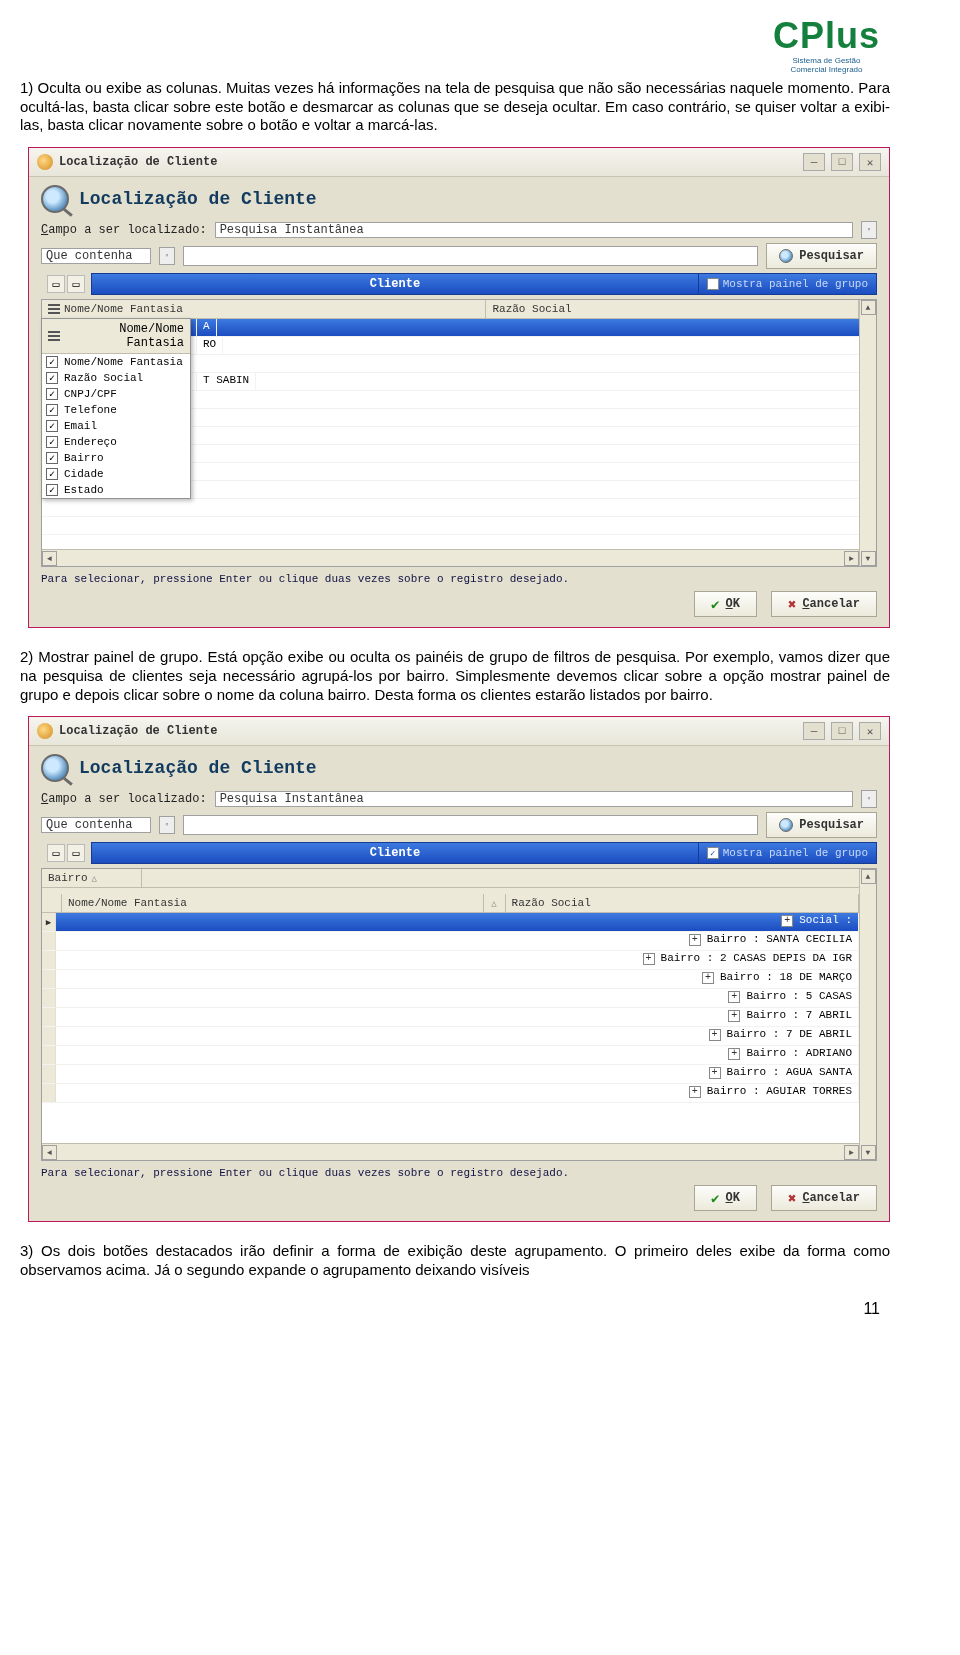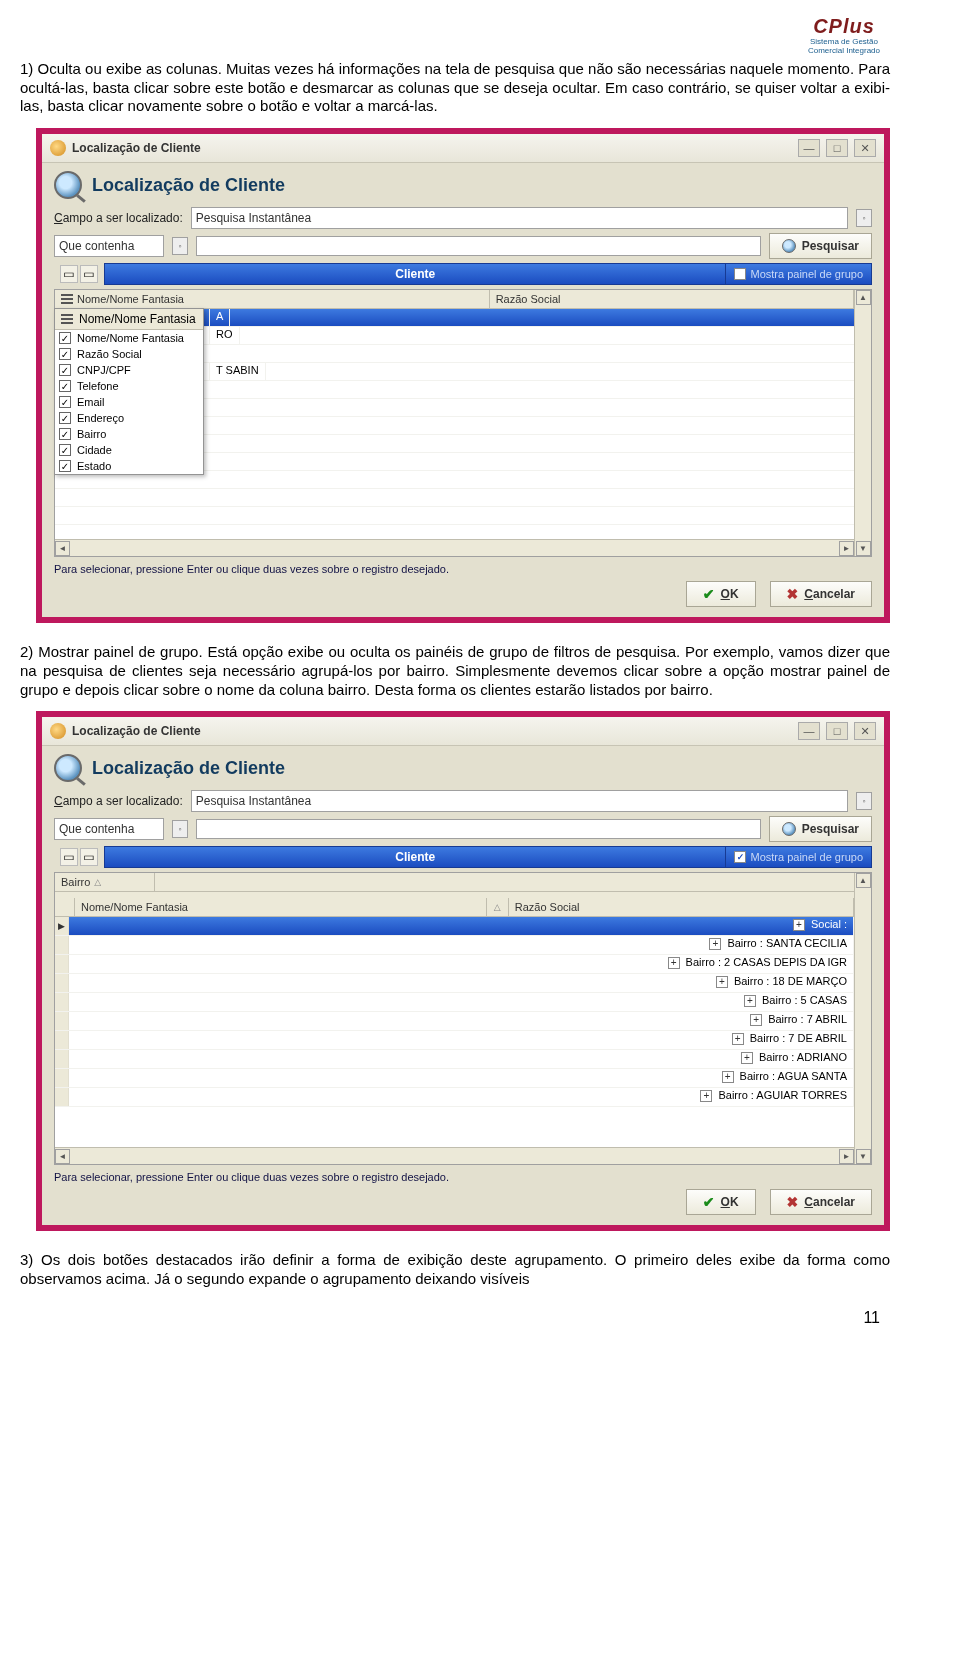--- a/index.html
+++ b/index.html
@@ -16,42 +16,41 @@
   }
   .logo {
     text-align: right;
     padding: 5px 10px 0 0;
   }
   .logo-inner {
     display: inline-block;
     text-align: center;
   }
   .logo-text {
-    font-size: 20px;
+    font-size: 36px;
     font-weight: bold;
-    font-style: italic;
-    color: #7f1d1d;
+    color: #15803d;
     letter-spacing: 1px;
   }
   .logo-sub {
     font-size: 8px;
     color: #1b5e8e;
     line-height: 1.1;
   }
   .para {
     text-align: justify;
     margin: 4px 0 12px 0;
     line-height: 1.25;
   }
   .item-num { display:inline; }
   .window {
     background: #e3e0cf;
-    border: 6px solid #be185d;
-    margin: 10px 0 20px 16px;
-    font-family: Liberation Sans, sans-serif;
+    border: 1px solid #be185d;
+    margin: 10px 0 20px 8px;
+    font-family: Liberation Mono, monospace;
     font-size: 12px;
     color: #000;
   }
   .titlebar {
     background: linear-gradient(#f5f4ee,#e8e6d9);
     padding: 5px 8px;
     display: flex;
     align-items: center;
     justify-content: space-between;
     border-bottom: 1px solid #c7c4b4;
@@ -83,21 +82,21 @@
   }
   .big-title-text { font-size:18px; font-weight:bold; color:#123b5f; }
   .form-row { display:flex; align-items:center; gap:8px; margin:4px 0; }
   .form-label { color:#222; }
   .underline { text-decoration: underline; }
   .text-input {
     background:#fff; border:1px solid #a0a0a0; height:20px; padding:0 4px;
     display:flex; align-items:center; flex:1; font-size:12px; color:#333;
   }
   .combo {
-    background:#fff; border:1px solid #a0a0a0; height:22px; display:flex; align-items:center;
+    background:#fff; border:1px solid #a0a0a0; height:16px; display:flex; align-items:center;
     padding:0 4px; color:#333;
   }
   .combo-btn {
     width:16px; height:18px; background:#eee; border:1px solid #a0a0a0;
     display:flex; align-items:center; justify-content:center; font-size:9px; color:#555;
   }
   .search-btn {
     background: linear-gradient(#fdfdfb,#eceadb);
     border:1px solid #a9a695; height:26px; padding:0 12px;
     display:flex; align-items:center; gap:6px; font-weight:bold; color:#333;

